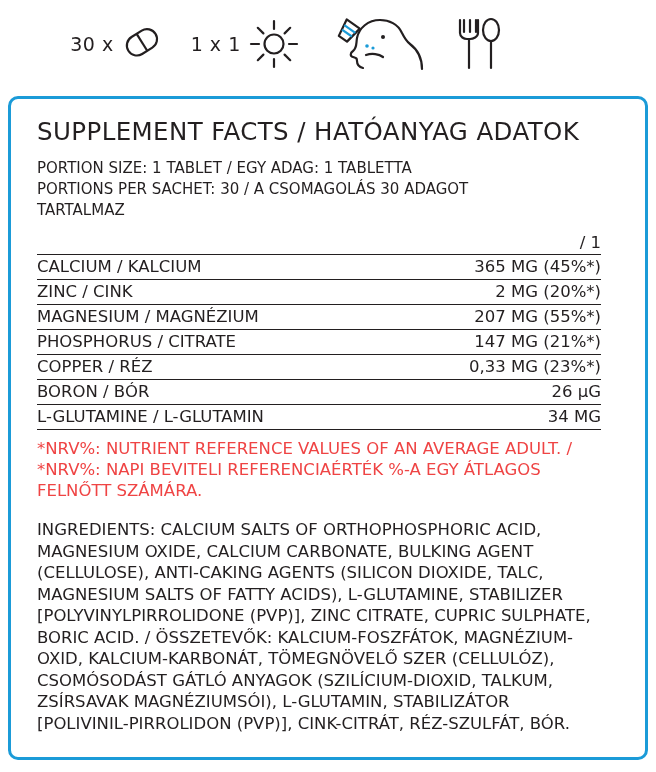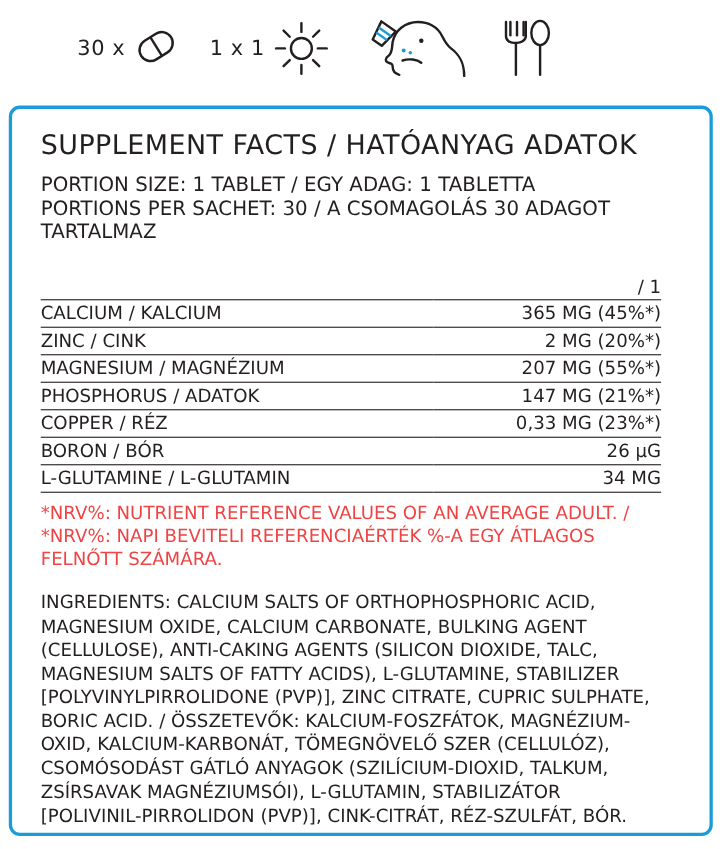--- a/index.html
+++ b/index.html
@@ -62,24 +62,24 @@
 
   .panel-title {
     font-size: 24.5px;
     letter-spacing: 0.4px;
     color: #231f20;
     white-space: nowrap;
     margin-bottom: 12px;
   }
 
   .portion-lines {
-    font-size: 18px;
+    font-size: 15px;
     line-height: 21px;
     color: #231f20;
-    margin-bottom: 28px;
+    margin-bottom: 10px;
   }
 
   
   table.nutrients {
     width: 100%;
     border-collapse: collapse;
     font-size: 16.5px;
     color: #231f20;
   }
   table.nutrients td {
@@ -221,21 +221,21 @@
         </tr>
         <tr>
           <td>ZINC / CINK</td>
           <td class="amount">2 MG (20%*)</td>
         </tr>
         <tr>
           <td>MAGNESIUM / MAGNÉZIUM</td>
           <td class="amount">207 MG (55%*)</td>
         </tr>
         <tr>
-          <td>PHOSPHORUS / ADATOK</td>
+          <td>PHOSPHORUS / CITRATE</td>
           <td class="amount">147 MG (21%*)</td>
         </tr>
         <tr>
           <td>COPPER / RÉZ</td>
           <td class="amount">0,33 MG (23%*)</td>
         </tr>
         <tr>
           <td>BORON / BÓR</td>
           <td class="amount">26 µG</td>
         </tr>

